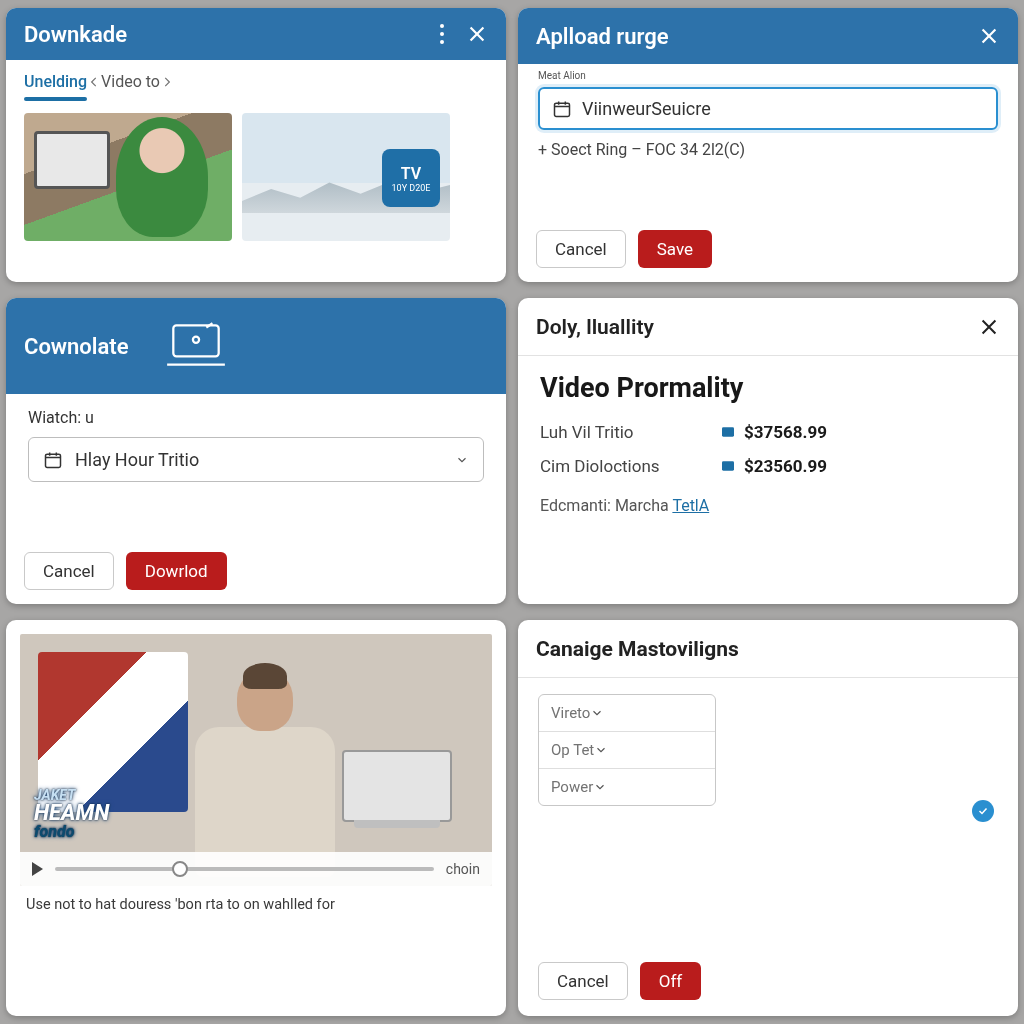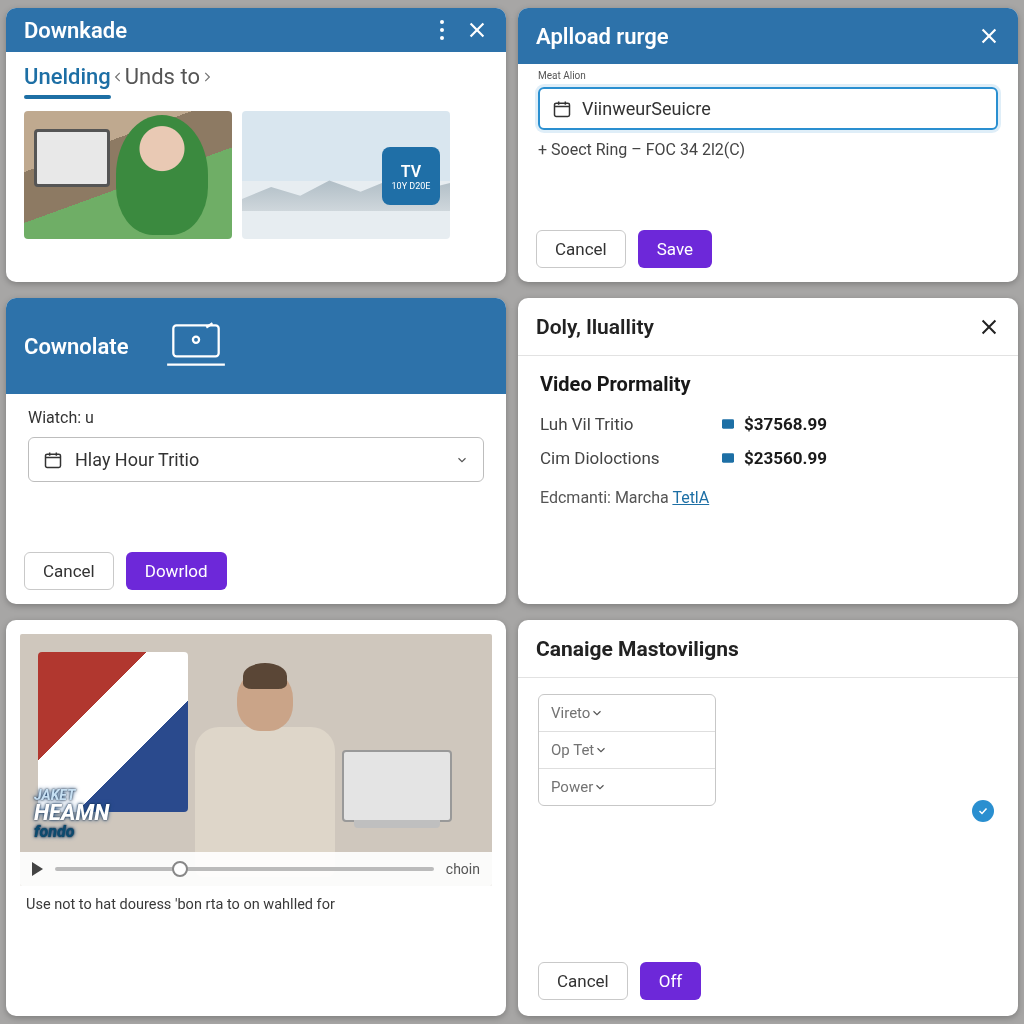--- a/index.html
+++ b/index.html
@@ -7,30 +7,30 @@
   .grid { display:grid; grid-template-columns:1fr 1fr; grid-template-rows:290px 322px 1fr; width:1024px; height:1024px; }
   .cell { padding:8px 6px; position:relative; }
   .card { background:#fff; border-radius:10px; width:100%; height:100%; box-shadow:0 2px 6px rgba(0,0,0,.25); overflow:hidden; display:flex; flex-direction:column; }
   .hdr-blue { background:#2d72aa; color:#fff; display:flex; align-items:center; padding:0 18px; }
   .hdr-plain { display:flex; align-items:center; padding:0 18px; border-bottom:1px solid #e2e2e2; }
   .title { font-size:22px; font-weight:600; }
   .title-sm { font-size:21px; font-weight:600; color:#222; }
   .spacer { flex:1; }
   .icon { display:inline-flex; align-items:center; justify-content:center; }
   .btn { border-radius:6px; font-size:17px; padding:8px 18px; cursor:pointer; border:1px solid transparent; }
-  .btn-primary { background:#6d28d9; color:#fff; }
+  .btn-primary { background:#b91c1c; color:#fff; }
   .btn-secondary { background:#fff; color:#333; border:1px solid #c9c9c9; }
   .actions { display:flex; gap:12px; justify-content:flex-start; padding:14px 18px; }
 
   
-  .p1-hdr { height:44px; }
+  .p1-hdr { height:52px; }
   .dots { display:flex; flex-direction:column; gap:4px; margin-right:22px; }
   .dots span { width:4px; height:4px; border-radius:50%; background:#fff; }
   .x-white svg, .x-dark svg { width:22px; height:22px; }
-  .tabs { display:flex; align-items:center; padding:12px 18px 8px; color:#555; font-size:22px; }
+  .tabs { display:flex; align-items:center; padding:12px 18px 8px; color:#555; font-size:16px; }
   .tab-active { color:#1d6fa5; font-weight:500; position:relative; }
   .tab-active::after { content:""; position:absolute; left:0; right:0; bottom:-10px; height:4px; background:#1d6fa5; border-radius:2px; }
   .chev { width:14px; height:14px; }
   .thumbs { display:flex; gap:10px; padding:14px 18px 0; }
   .thumb { width:208px; height:128px; border-radius:4px; background:#ddd; position:relative; overflow:hidden; }
   .thumb1 { background:linear-gradient(160deg,#bfa98f 0 30%,#8d7a63 30% 55%,#6fae66 55% 100%); }
   .thumb1::before { content:""; position:absolute; left:10px; top:18px; width:70px; height:52px; background:#e8e8e8; border:3px solid #555; border-radius:4px; }
   .thumb1::after { content:""; position:absolute; left:92px; top:4px; width:92px; height:120px; border-radius:50% 50% 40% 40%; background:radial-gradient(circle at 50% 28%, #e9c9b4 0 22px, transparent 23px), #3b8a3f; }
   .thumb2 { background:linear-gradient(#d9e6ef 0 55%, #e7edf1 55% 100%); position:relative; }
   .thumb2::before { content:""; position:absolute; left:0; right:0; bottom:28px; height:40px; background:linear-gradient(180deg,#a7b6bf,#cfd7dc); clip-path:polygon(0 70%,14% 40%,28% 62%,42% 24%,57% 52%,72% 20%,86% 48%,100% 30%,100% 100%,0 100%); }
@@ -49,21 +49,21 @@
   .p3-hdr { height:96px; justify-content:flex-start; gap:34px; }
   .laptop-ic { width:66px; height:54px; stroke:#fff; }
   .p3-body { padding:14px 22px 12px; }
   .sel-label { font-size:16px; color:#333; margin-bottom:10px; }
   .select { display:flex; align-items:center; gap:12px; border:1.5px solid #bdbdbd; border-radius:6px; padding:11px 14px; font-size:18px; color:#333; }
   .select .spacer { flex:1; }
 
   
   .p4-hdr { height:58px; }
   .p4-body { padding:16px 22px; }
-  .p4-sub { font-size:20px; font-weight:700; color:#181818; margin-bottom:18px; }
+  .p4-sub { font-size:27px; font-weight:700; color:#181818; margin-bottom:18px; }
   .kv { display:flex; align-items:center; font-size:17px; color:#444; margin-bottom:14px; }
   .kv .k { width:180px; }
   .kv .v { font-weight:700; color:#1a1a1a; display:flex; align-items:center; gap:8px; }
   .tiny-ic { width:16px; height:16px; fill:#1d6fa5; }
   .linkline { font-size:16px; color:#555; margin-top:20px; }
   .linkline a { color:#1d6fa5; text-decoration:underline; }
 
   
   .p5 .card { padding:14px; }
   .video { width:100%; height:252px; background:#cfc7bd; position:relative; border-radius:2px; overflow:hidden; }
@@ -116,21 +116,21 @@
             </svg>
         </span>
       </div>
       <div class="tabs">
         <span class="tab-active">Unelding</span>
         <span class="icon">
             <svg class="chev" viewBox="0 0 24 24" stroke="#777" stroke-width="2.2" fill="none">
               <path d="M15 5l-7 7 7 7"></path>
             </svg>
           </span>
-        <span>Unds to</span>
+        <span>Video to</span>
         <span class="icon">
             <svg class="chev" viewBox="0 0 24 24" stroke="#777" stroke-width="2.2" fill="none">
               <path d="M9 5l7 7-7 7"></path>
             </svg>
           </span>
       </div>
       <div class="thumbs">
         <div class="thumb thumb1"></div>
         <div class="thumb thumb2">
           <div class="tvbadge">

